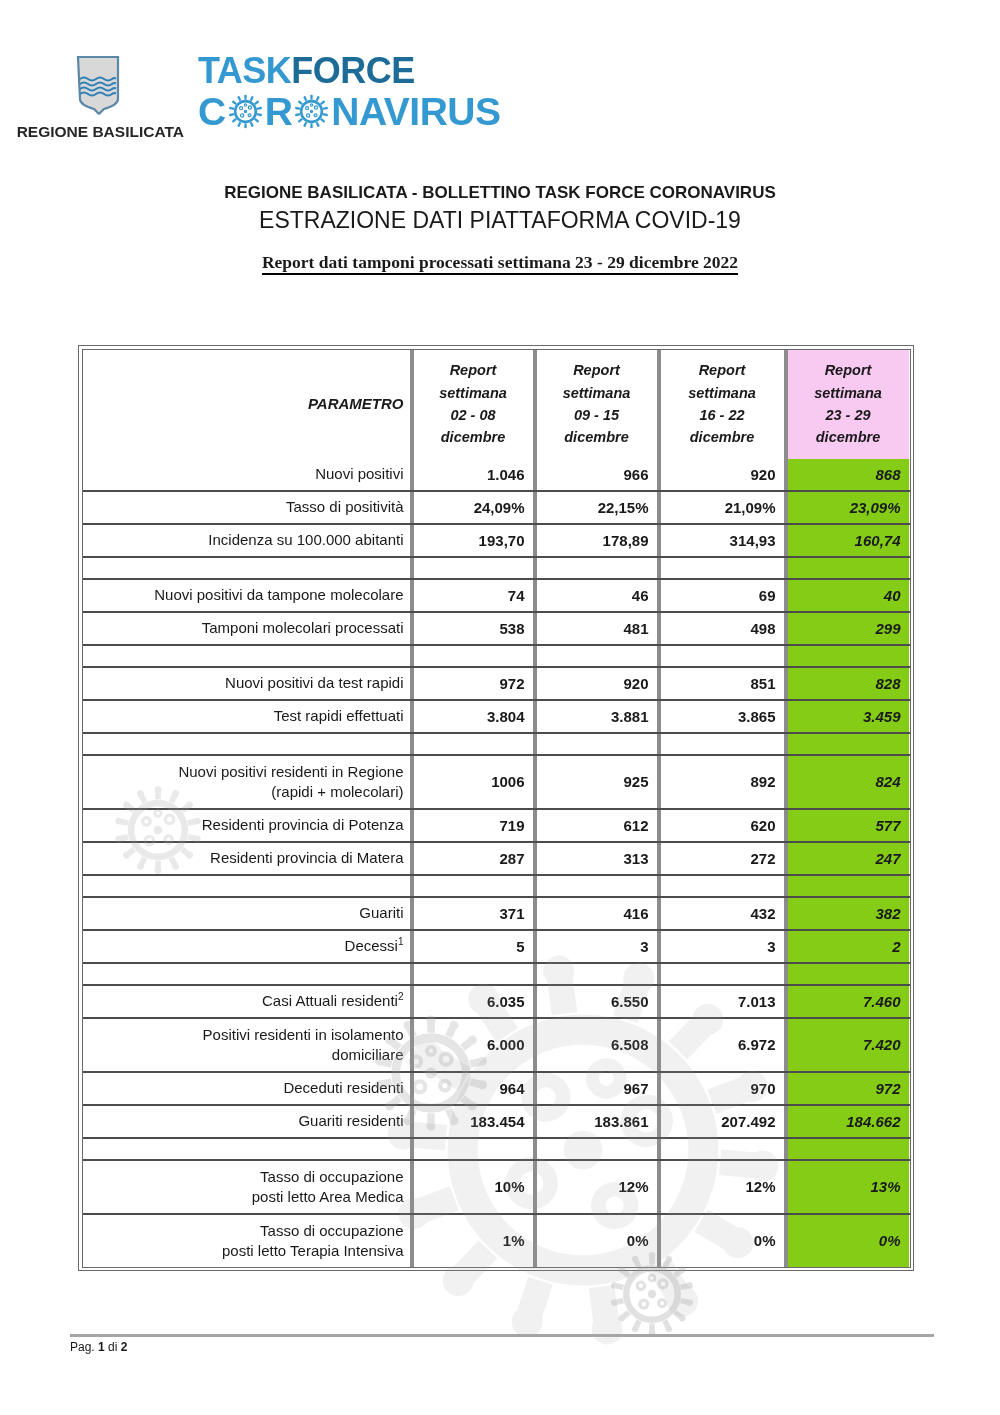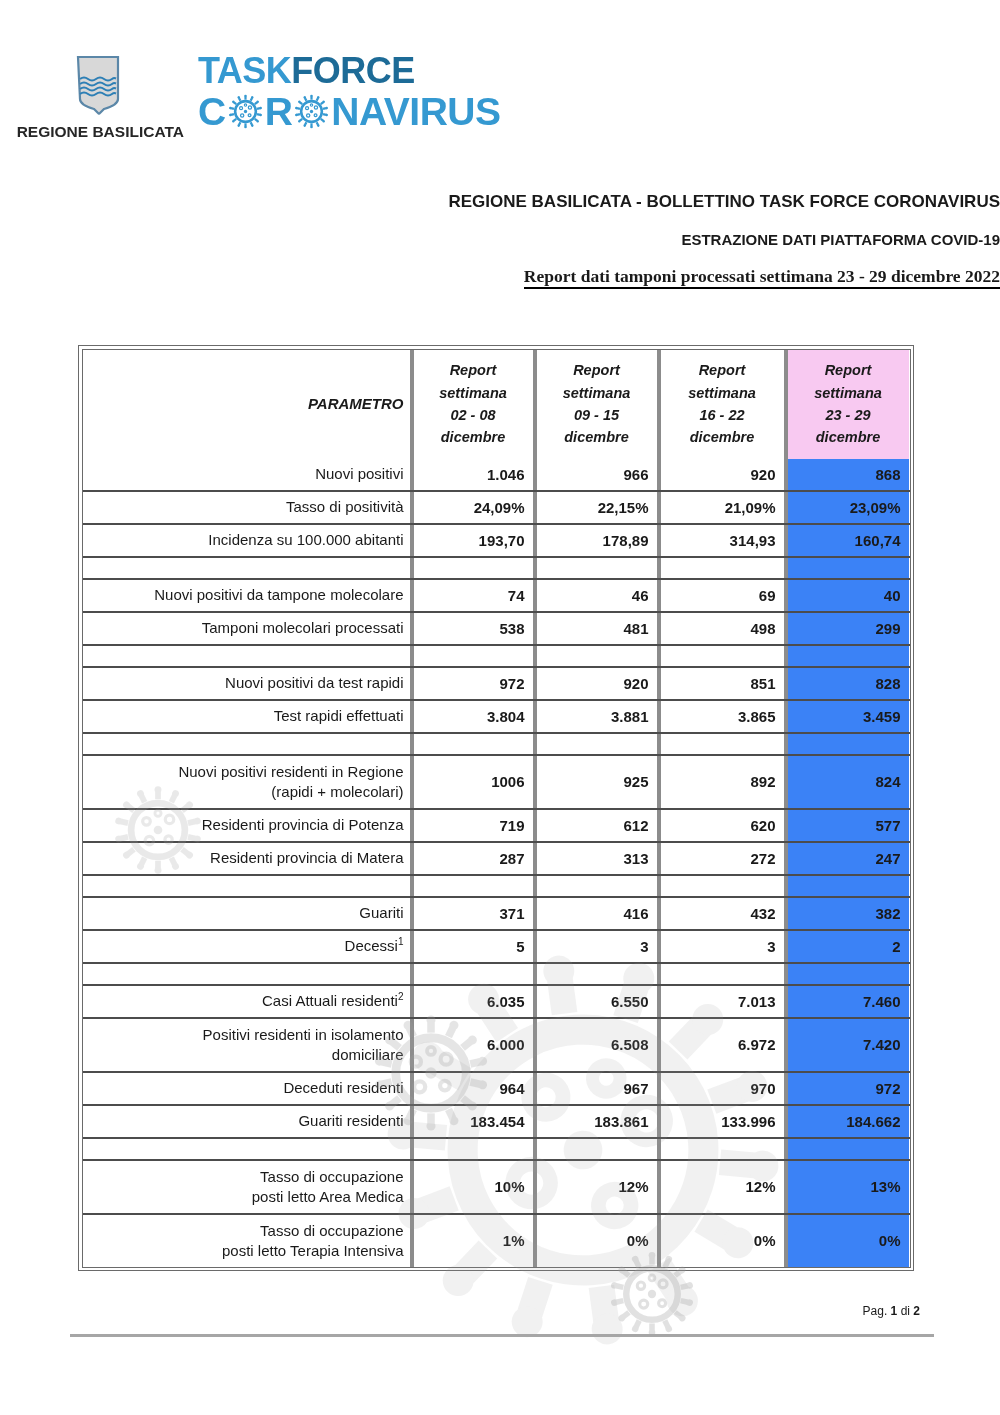--- a/index.html
+++ b/index.html
@@ -21,57 +21,57 @@
     letter-spacing: 0px; white-space: nowrap; text-align: right;
   }
   .tf-block { position: absolute; left: 198px; top: 52px; }
   .tf-line1 { font-size: 36px; font-weight: bold; letter-spacing: -0.5px; line-height: 1.05; }
   .tf-task { color: #3599d1; }
   .tf-force { color: #1d6b97; }
   .tf-line2 { font-size: 39px; font-weight: bold; color: #3599d1; letter-spacing: -0.5px; line-height: 1.0; display: flex; align-items: center; margin-top: 2px; }
   .logo-virus { width: 37px; height: 37px; color: #3599d1; margin: 0 1px; }
 
   
-  .titles { position: absolute; left: 0; top: 192px; width: 1000px; text-align: right; }
+  .titles { position: absolute; left: 0; top: 183px; width: 1000px; text-align: center; }
   .title-l1 { font-size: 17px; font-weight: bold; }
-  .title-l2 { font-size: 15px; font-weight: bold; margin-top: 19px; }
+  .title-l2 { font-size: 23px; font-weight: normal; margin-top: 4px; }
   .title-l3 { font-size: 17.5px; font-weight: bold; margin-top: 18px; font-family: Liberation Serif, serif; }
   .title-l3 span { border-bottom: 2px solid #000; padding-bottom: 1px; }
 
   
   .tbl-outer {
     position: absolute; left: 78px; top: 345px; width: 836px;
     border: 1.5px solid #6a6a6a; padding: 2.5px; background: #fff;
   }
   .tbl-inner { border: 1.5px solid #6a6a6a; }
   .t-row { display: grid; grid-template-columns: 327px 123px 124px 127px 125px; }
   .t-row + .t-row { border-top: 2px solid #4c4c4c; }
   .cell { display: flex; align-items: center; min-height: 31px; background: #fff; }
   .cell + .cell { border-left: 4px solid #8c8c8c; }
   .label-cell { justify-content: flex-start; text-align: right; padding: 3px 6px 3px 8px; font-size: 15px; line-height: 1.3; display: block; align-content: center; }
   .label-cell sup { font-size: 10px; vertical-align: super; line-height: 0; }
   .num-cell { justify-content: flex-end; padding-right: 8px; font-size: 15px; font-weight: bold; }
-  .pink { background: #3b82f6; }
+  .pink { background: #84cc16; font-style: italic; }
   .hdr { min-height: 109px; }
   .hdr-param { font-weight: bold; font-style: italic; font-size: 15px; }
   .hdr-cell { flex-direction: column; justify-content: center; font-weight: bold; font-style: italic; font-size: 14.5px; line-height: 1.55; text-align: center; }
   .hdr-pink { background: #f8c9f1; }
   .t-row.spacer .cell { min-height: 20px; }
   .t-row.tall .cell { min-height: 52px; }
 
   
   .wm { position: absolute; color: #9f9f9f; pointer-events: none; }
   .wm-1 { left: 110px; top: 782px; width: 96px; height: 96px; opacity: 0.22; }
   .wm-2 { left: 368px; top: 1010px; width: 126px; height: 126px; opacity: 0.26; }
   .wm-3 { left: 368px; top: 935px; width: 430px; height: 430px; opacity: 0.14; transform: rotate(18deg); }
   .wm-4 { left: 606px; top: 1248px; width: 92px; height: 92px; opacity: 0.30; }
 
   
   .footer-rule { position: absolute; left: 70px; top: 1334px; width: 864px; height: 2.5px; background: #a6a6a6; }
-  .footer-text { position: absolute; left: 70px; top: 1304px; width: 850px; text-align: right; font-size: 12px; color: #1a1a1a; }
+  .footer-text { position: absolute; left: 70px; top: 1340px; width: 850px; text-align: left; font-size: 12px; color: #1a1a1a; }
   .footer-text b { font-weight: bold; }
 </style>
 </head>
 <body>
 
 <svg width="0" height="0" style="position:absolute" aria-hidden="true">
   <defs>
     <g id="virus-glyph">
       <circle cx="50" cy="50" r="28" fill="none" stroke="currentColor" stroke-width="7"></circle>
       <circle cx="50" cy="50" r="4.5" fill="currentColor"></circle>
@@ -307,21 +307,21 @@
           <div class="cell label-cell">Deceduti residenti</div>
           <div class="cell num-cell">964</div>
           <div class="cell num-cell">967</div>
           <div class="cell num-cell">970</div>
           <div class="cell num-cell pink">972</div>
         </div>
         <div class="t-row">
           <div class="cell label-cell">Guariti residenti</div>
           <div class="cell num-cell">183.454</div>
           <div class="cell num-cell">183.861</div>
-          <div class="cell num-cell">133.996</div>
+          <div class="cell num-cell">207.492</div>
           <div class="cell num-cell pink">184.662</div>
         </div>
         <div class="t-row spacer">
           <div class="cell label-cell"></div>
           <div class="cell num-cell"></div>
           <div class="cell num-cell"></div>
           <div class="cell num-cell"></div>
           <div class="cell num-cell pink"></div>
         </div>
         <div class="t-row tall">

